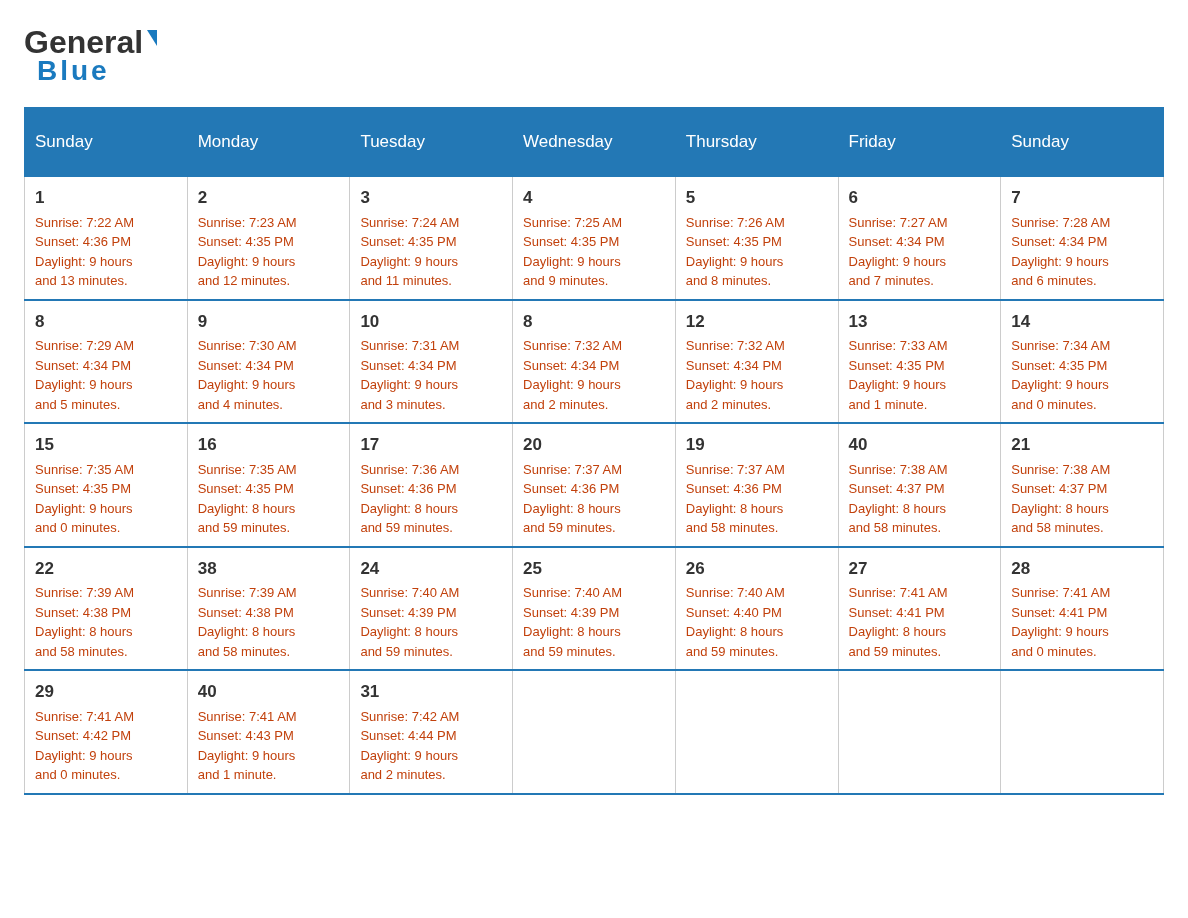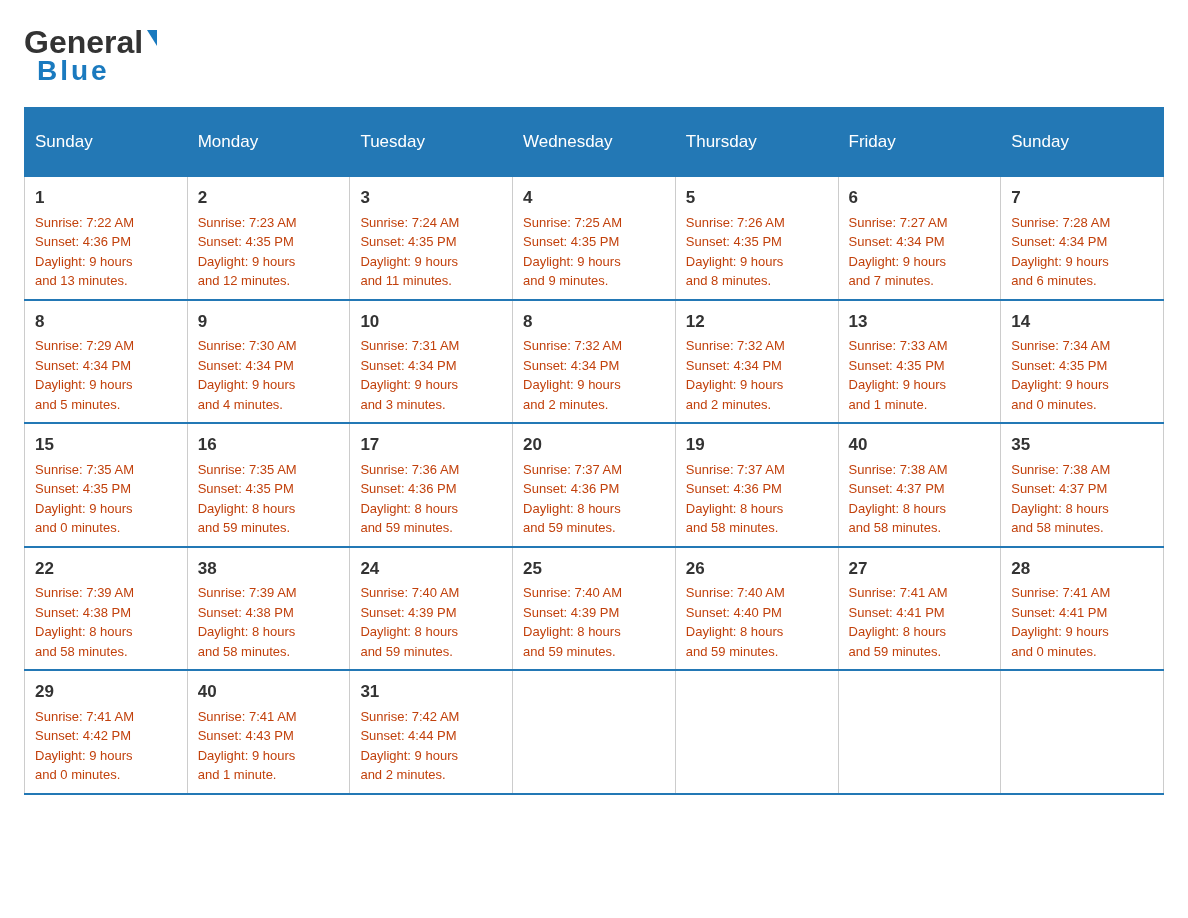--- a/index.html
+++ b/index.html
@@ -272,21 +272,21 @@
         </td>
         <td>
           <span class="day-number">40</span>
         <div class="day-info">
           Sunrise: 7:38 AM<br>
           Sunset: 4:37 PM<br>
           Daylight: 8 hours<br>and 58 minutes.
         </div>
         </td>
         <td>
-          <span class="day-number">35</span>
+          <span class="day-number">21</span>
         <div class="day-info">
           Sunrise: 7:38 AM<br>
           Sunset: 4:37 PM<br>
           Daylight: 8 hours<br>and 58 minutes.
         </div>
         </td>
       </tr>
       <tr>
         <td>
           <span class="day-number">22</span>

